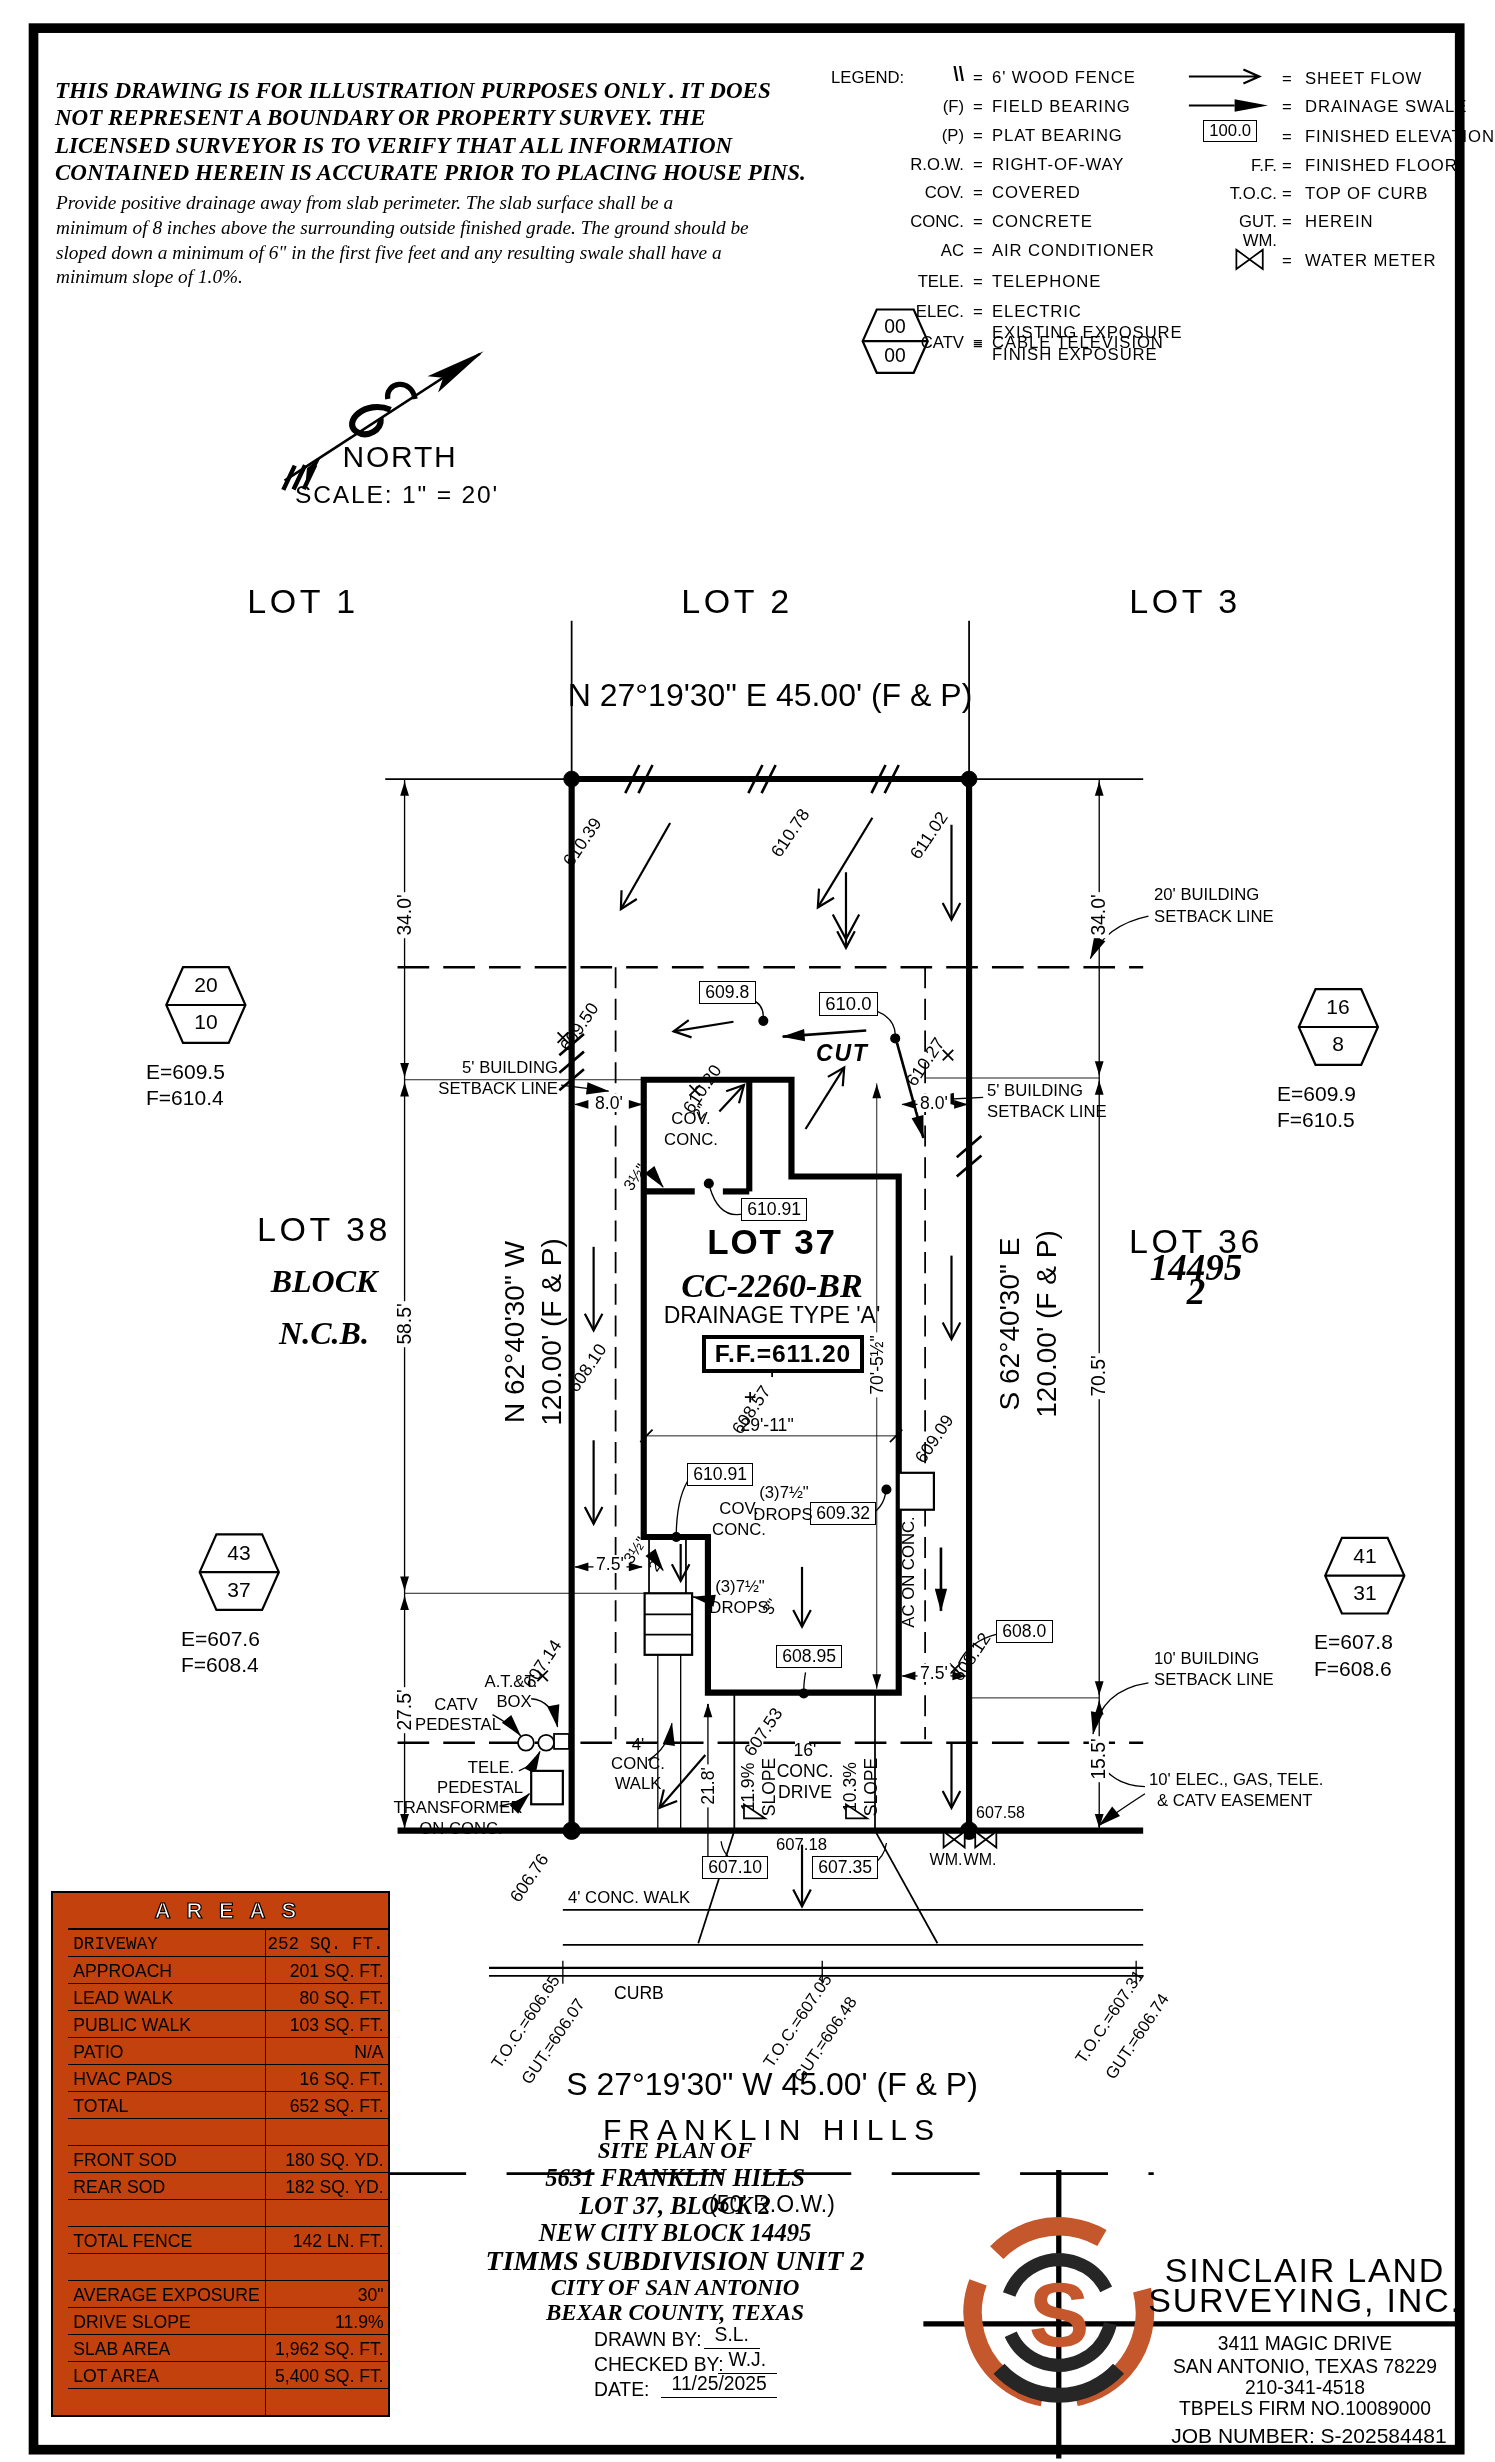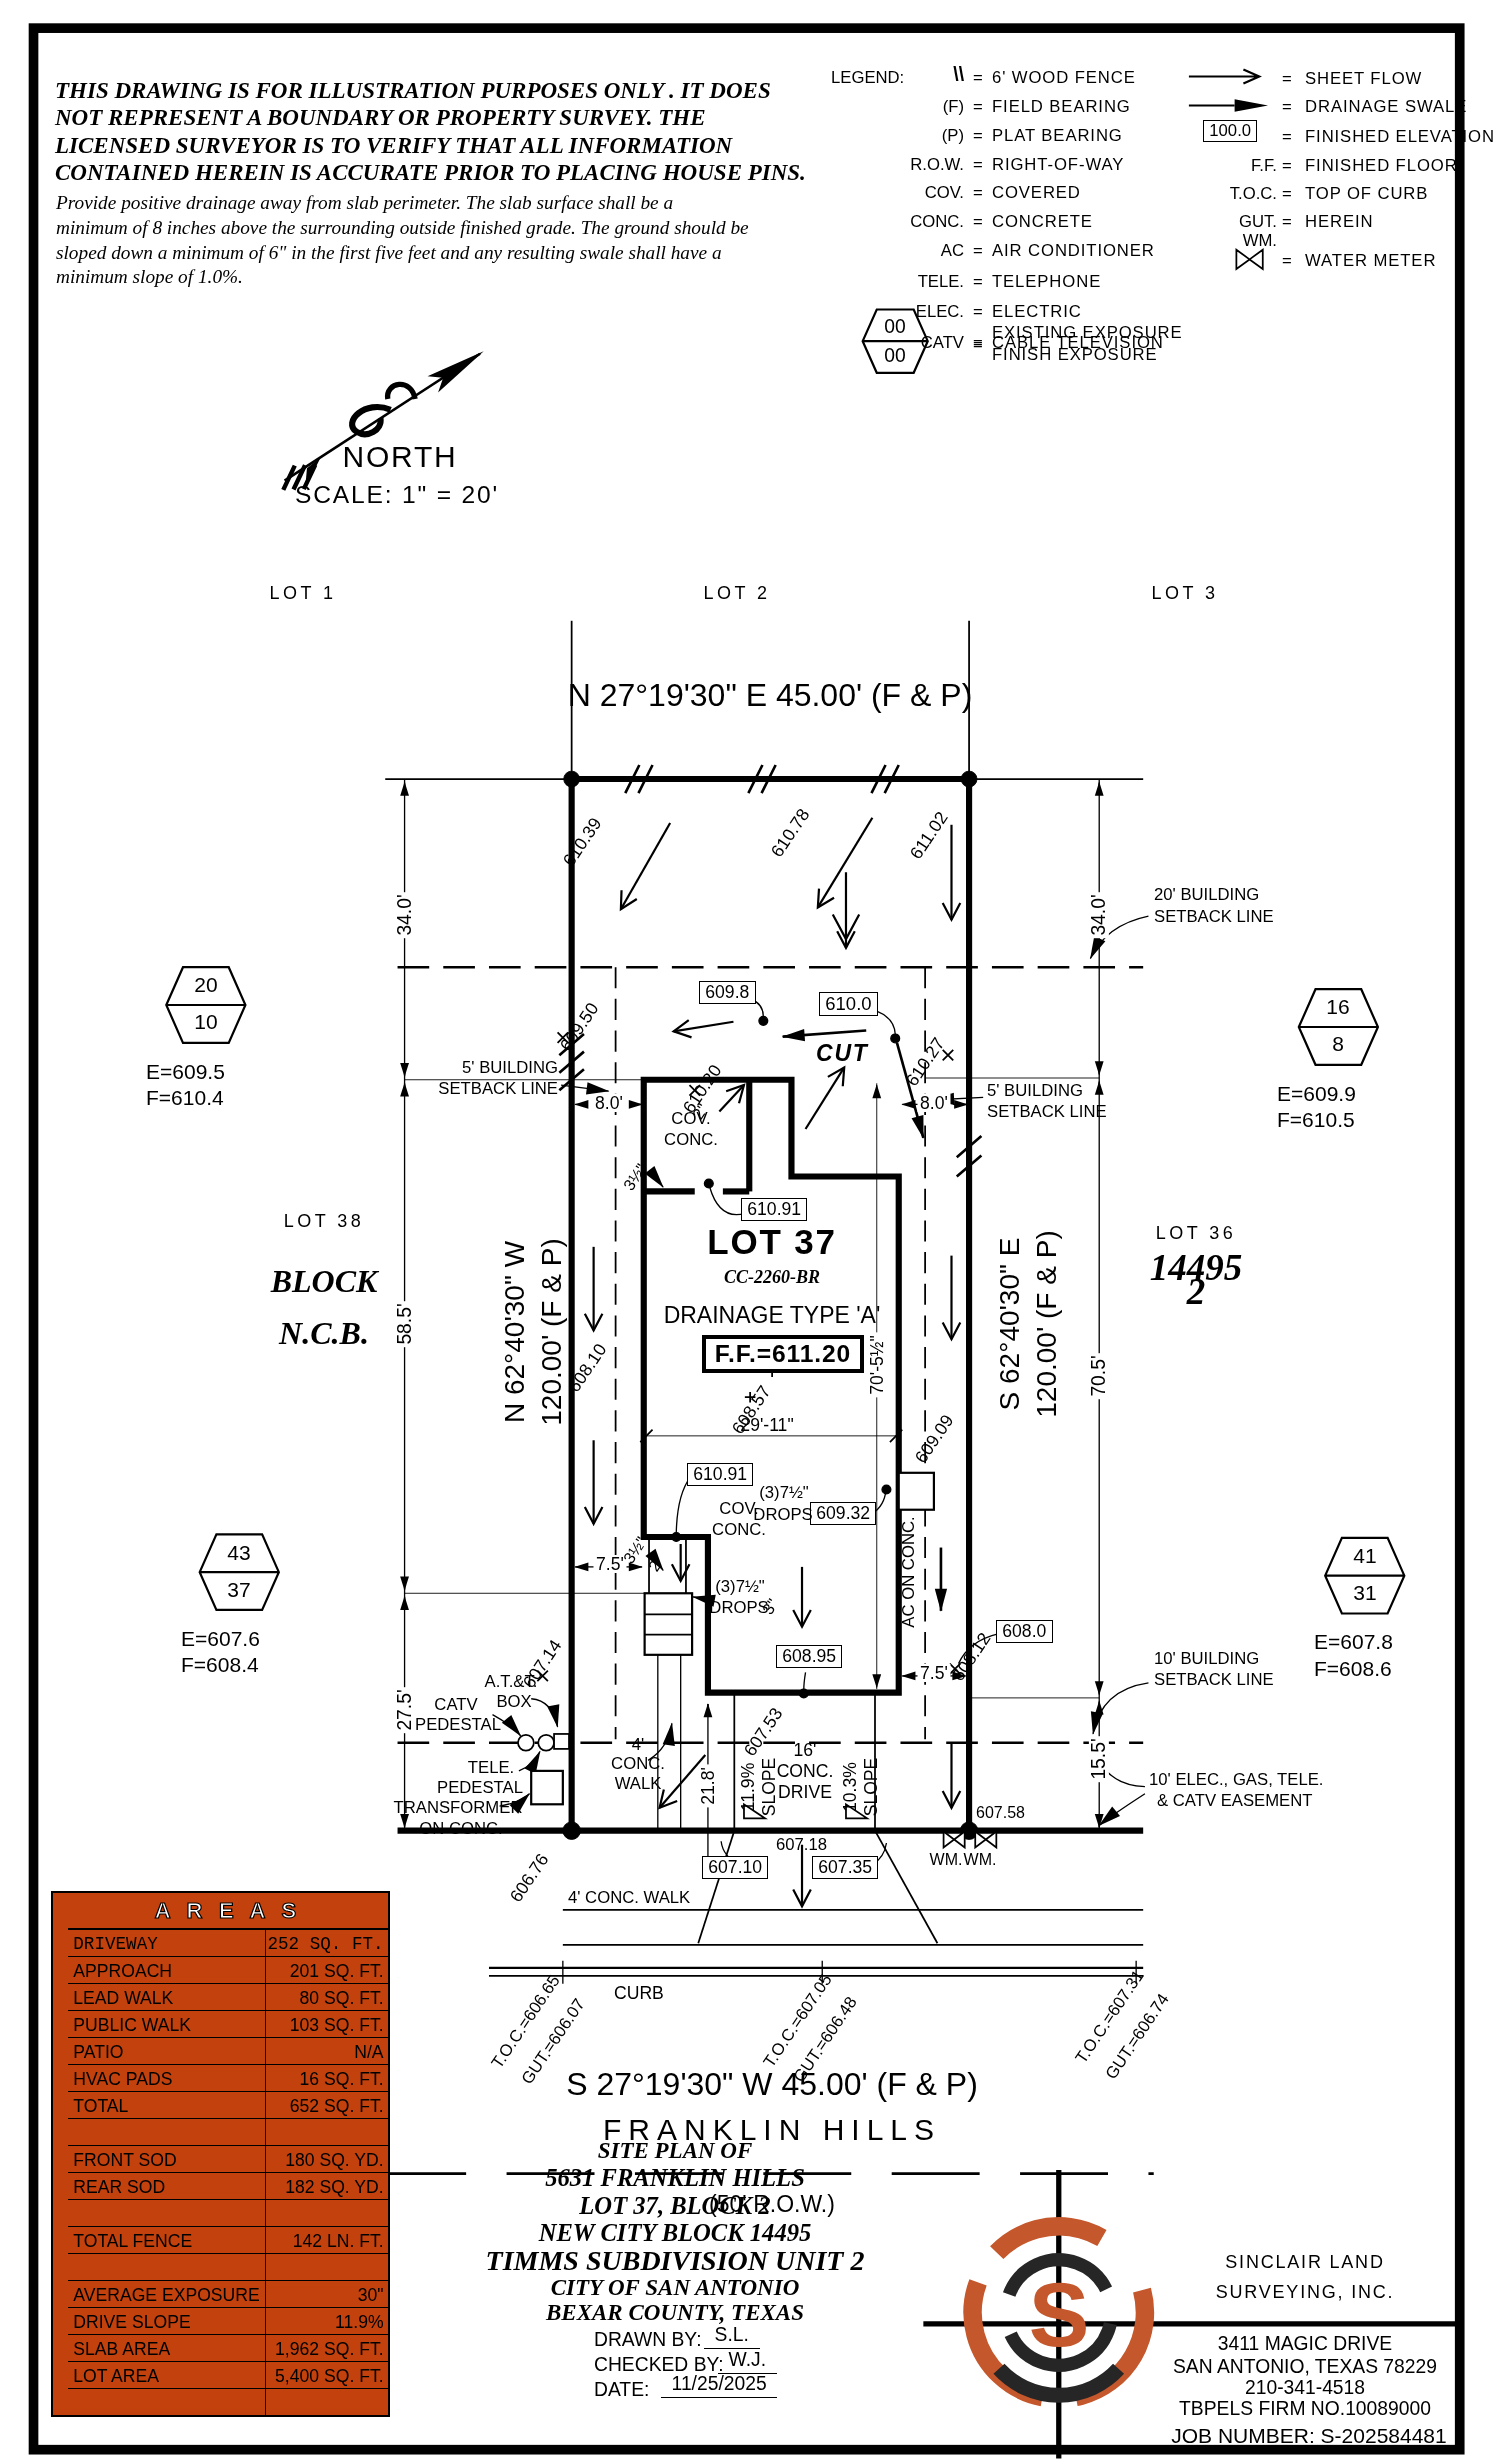--- a/index.html
+++ b/index.html
@@ -8,21 +8,21 @@
   .t{position:absolute;line-height:1.05;white-space:nowrap;}
   .ser{font-family:"Liberation Serif",serif;}
   .it{font-style:italic;}
   .b{font-weight:bold;}
   .c{transform:translateX(-50%);}
   .cc{transform:translate(-50%,-50%);}
   .r{transform:translateX(-100%);}
   .v{transform:translate(-50%,-50%) rotate(-90deg);}
   .d{transform:rotate(-56deg);transform-origin:left bottom;}.s18{font-size:16px}.s19{font-size:16.7px}.s20{font-size:17.6px}
   .s22{font-size:19.3px}.s24{font-size:21px}.s26{font-size:23px}.s28{font-size:24.6px}
-  .s30{font-size:18px}.s32{font-size:28px}.s34{font-size:30px}.s36{font-size:32px}
+  .s30{font-size:34px}.s32{font-size:28px}.s34{font-size:30px}.s36{font-size:32px}
   .s40{font-size:35px}.s42{font-size:37px}
   .sp2{letter-spacing:1.8px}.sp4{letter-spacing:3.5px}.sp8{letter-spacing:7px}
   .wb{background:#fff;padding:0 2.6px;}
   .ebox{position:absolute;border:1.8px solid #000;background:#fff;font-size:17.6px;
         padding:1.8px 5.3px;line-height:1;}
   .ffbox{position:absolute;border:4.4px solid #000;background:#fff;font-size:24.6px;
         font-weight:bold;padding:2.6px 8.8px;line-height:1;letter-spacing:0.9px;}
   .ul{border-bottom:1.8px solid #000;padding:0 10.6px 2.6px;}
   
   .lsym{position:absolute;font-size:16.7px;}

